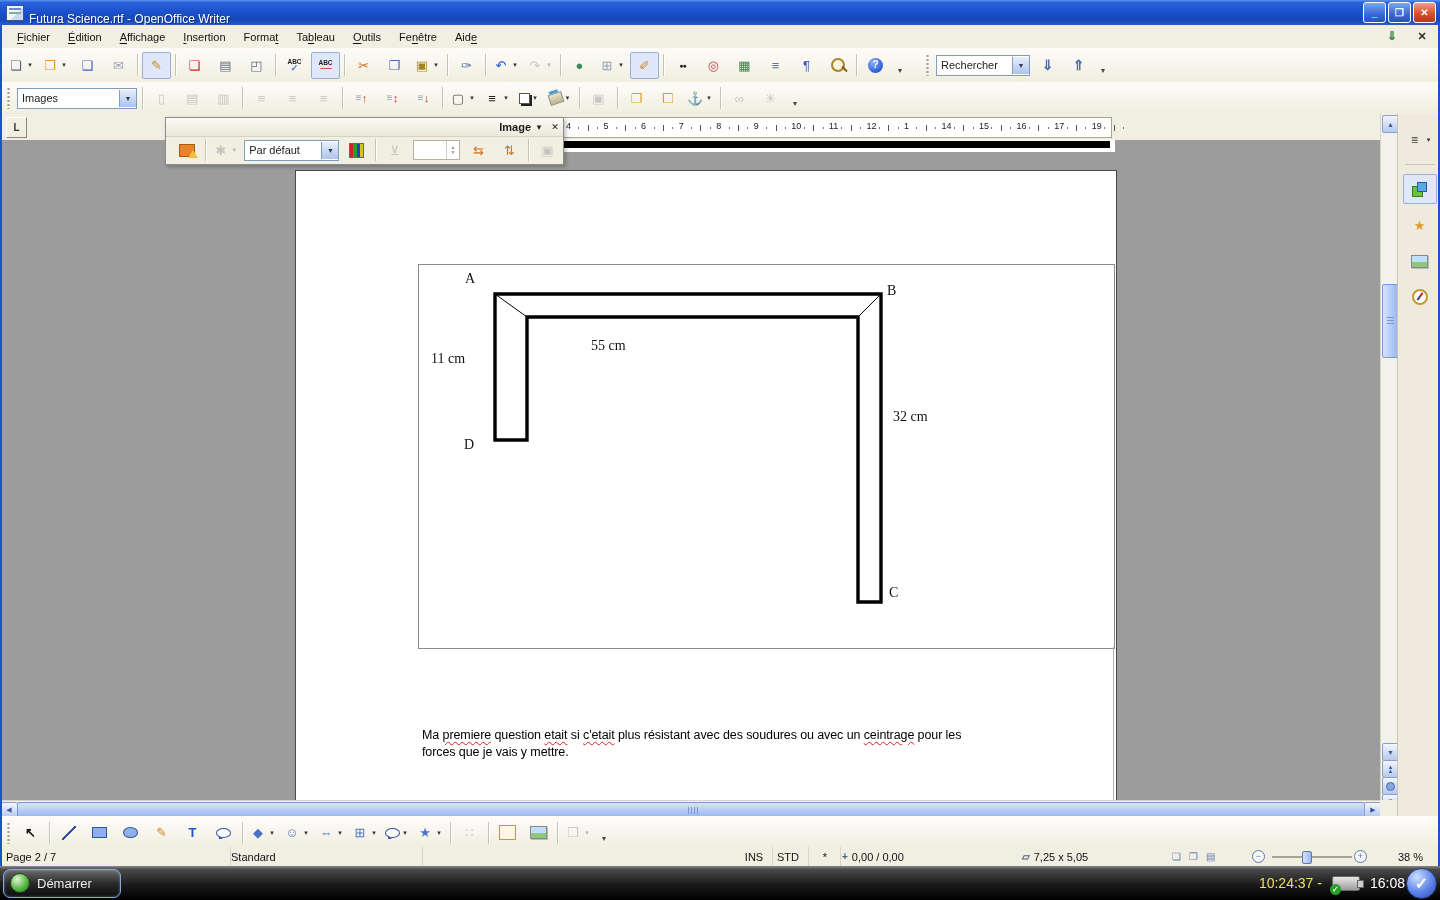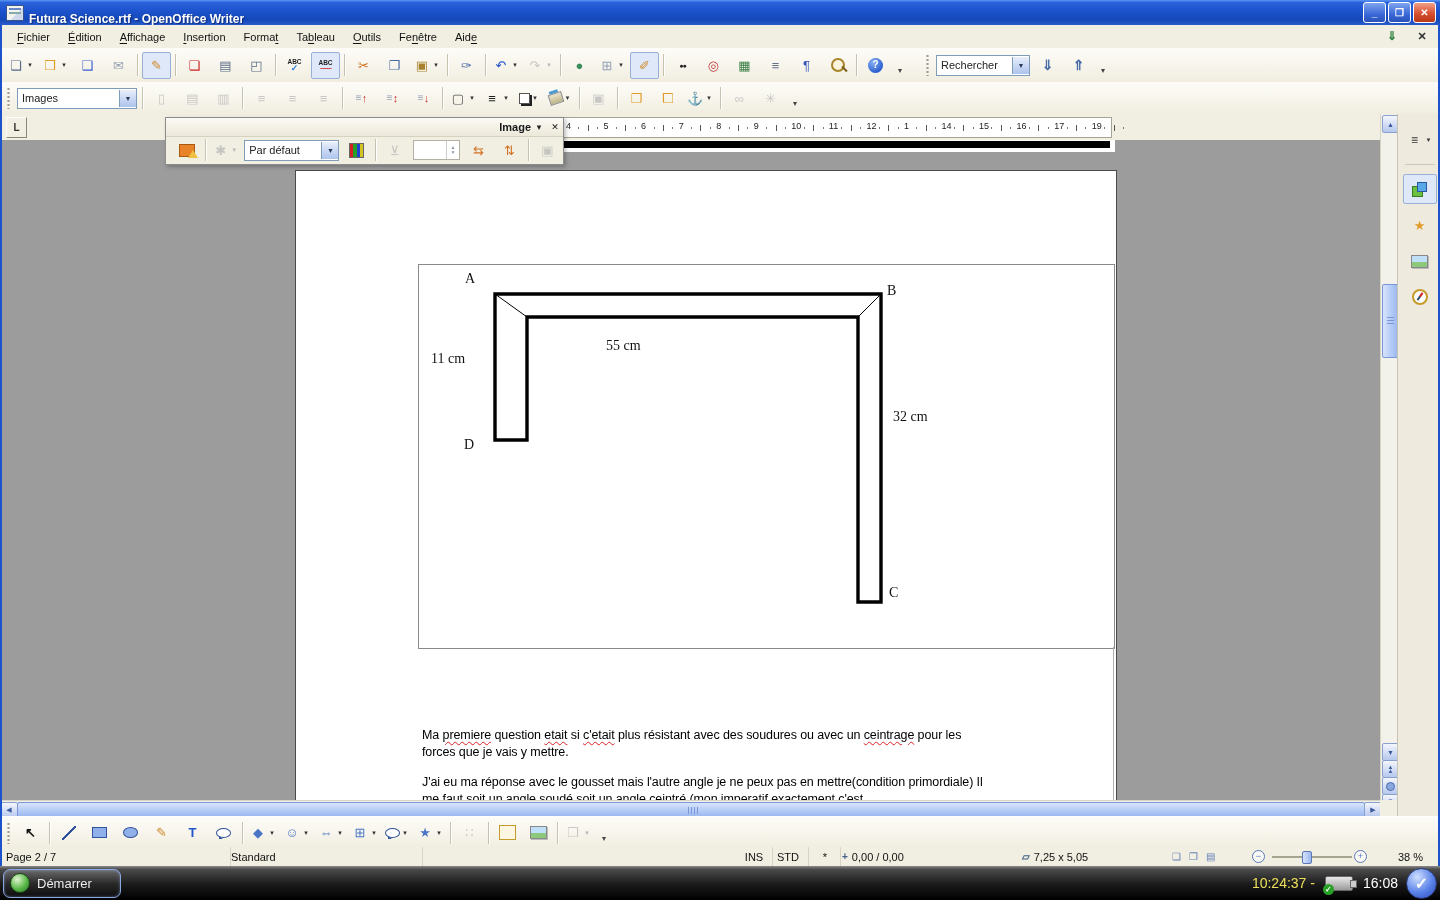--- a/index.html
+++ b/index.html
@@ -5,21 +5,21 @@
   html,body{margin:0;padding:0;background:#444;}
   #screen{position:relative;width:1440px;height:900px;overflow:hidden;background:#9c9c9c;
     font-family:"Liberation Sans",sans-serif;-webkit-font-smoothing:antialiased;}
   
   #titlebar{position:absolute;left:0;top:0;width:1440px;height:25px;
     background:linear-gradient(180deg,#5a96f2 0%,#2a62dc 10%,#1c52cc 45%,#1548b8 80%,#2a5ccc 100%);
     display:flex;align-items:center;color:#fff;}
   #appicon{width:16px;height:14px;margin:0 5px 0 6px;background:linear-gradient(135deg,#f4f4ee 60%,#cfd8ea 60%);
     border:1px solid #39538c;position:relative;}
   #appicon::after{content:"";position:absolute;left:2px;top:2px;right:2px;height:2px;background:#6a86c4;box-shadow:0 4px 0 #8aa;}
-  #title{font-size:12px;font-weight:bold;text-shadow:1px 1px 1px #0a2a7a;flex:1;white-space:nowrap;margin-top:12px;}
+  #title{font-size:12px;font-weight:normal;text-shadow:1px 1px 1px #0a2a7a;flex:1;white-space:nowrap;margin-top:12px;}
   .wbtn{width:21px;height:19px;margin-right:2px;border:1px solid #fff;border-radius:3px;
     display:flex;align-items:center;justify-content:center;font-size:10px;font-weight:bold;color:#fff;
     background:linear-gradient(180deg,#7fa4ec,#3a68d8 60%,#2a52b8);}
   .wbtn.close{background:linear-gradient(180deg,#f0a088,#d85030 55%,#b83818);margin-right:4px;}
   
   #menubar{position:absolute;left:0;top:25px;width:1440px;height:23px;background:#f1efe2;
     border-bottom:1px solid #dedac8;display:flex;align-items:center;font-size:11px;color:#111;}
   #menuitems{display:flex;height:100%;align-items:center;padding-left:8px;}
   .mitem{padding:0 9px;height:100%;display:flex;align-items:center;cursor:default;}
   .mitem u{text-underline-offset:2px;}
@@ -170,21 +170,21 @@
   #startorb{width:18px;height:18px;margin:0 7px 0 6px;border-radius:50%;
     background:radial-gradient(circle at 35% 30%,#e0f4d0,#5ab848 55%,#2a7828);border:1px solid #1a4a14;}
   #startlabel{color:#ececec;font-size:13px;}
   #tray{margin-left:auto;display:flex;align-items:center;padding-right:3px;}
   #rectimer{color:#ece05a;font-size:14px;margin-right:10px;}
   #usbicon{position:relative;width:26px;height:13px;background:linear-gradient(180deg,#e8e8e8,#9a9a9a);
     border:1px solid #666;border-radius:2px;margin-right:10px;}
   #usbicon::before{content:"";position:absolute;right:-5px;top:3px;width:5px;height:6px;background:#ccc;border:1px solid #666;}
   #usbcheck{position:absolute;left:-3px;bottom:-5px;width:11px;height:11px;border-radius:50%;background:#28a028;
     color:#fff;font-size:8px;font-weight:bold;display:flex;align-items:center;justify-content:center;}
-  #clock{color:#fff;font-size:14px;margin-right:8px;}
+  #clock{color:#fff;font-size:14px;margin-right:1px;}
   #avorb{width:29px;height:29px;border-radius:50%;border:1px solid #2a3a7a;color:#fff;font-size:16px;font-weight:bold;
     background:radial-gradient(circle at 35% 28%,#cfe0ff,#5a82e8 55%,#2a4ab8);display:flex;align-items:center;justify-content:center;}
   .winedge{position:absolute;top:25px;width:2px;height:841px;background:#1c52cc;z-index:60;}
   .winedge.left{left:0;} .winedge.right{right:0;}
 </style>
 </head>
 <body>
 
 <div id="screen">
 
@@ -480,27 +480,26 @@
         <svg width="695" height="383" viewBox="0 0 695 383">
           <path d="M76 29 L462 29 L462 337 L439 337 L439 52 L108 52 L108 175 L76 175 Z" fill="none" stroke="#000" stroke-width="3.4" stroke-linejoin="miter"></path>
           <line x1="76" y1="29" x2="108" y2="52" stroke="#000" stroke-width="1"></line>
           <line x1="462" y1="29" x2="439" y2="52" stroke="#000" stroke-width="1"></line>
         </svg>
         <span class="figlabel" style="left:46px;top:6px">A</span>
         <span class="figlabel" style="left:468px;top:18px">B</span>
         <span class="figlabel" style="left:470px;top:320px">C</span>
         <span class="figlabel" style="left:45px;top:172px">D</span>
         <span class="figlabel" style="left:12px;top:86px">11 cm</span>
-        <span class="figlabel" style="left:187px;top:73px">55 cm</span>
+        <span class="figlabel" style="left:172px;top:73px">55 cm</span>
         <span class="figlabel" style="left:474px;top:144px">32 cm</span>
       </div>
       <div id="celldiv"></div>
       <div id="paras">
           <p>Ma <span class="sp">premiere</span> question <span class="sp">etait</span> si <span class="sp">c'etait</span> plus résistant avec des soudures ou avec un <span class="sp">ceintrage</span> pour les forces que je vais y mettre.</p>
-          <p>J'ai eu ma réponse avec le gousset mais l'autre angle je ne peux pas en mettre(condition primordiale) Il me faut soit un angle soudé soit un angle ceintré (mon imperatif exactement c'est</p>
         </div>
     </div>
   </div>
 
   <div id="imgtb">
     <div id="imgtb-title">
       <span class="ttl">Image</span>
       <span class="tbt">▾</span>
       <span class="tbt">✕</span>
     </div>

